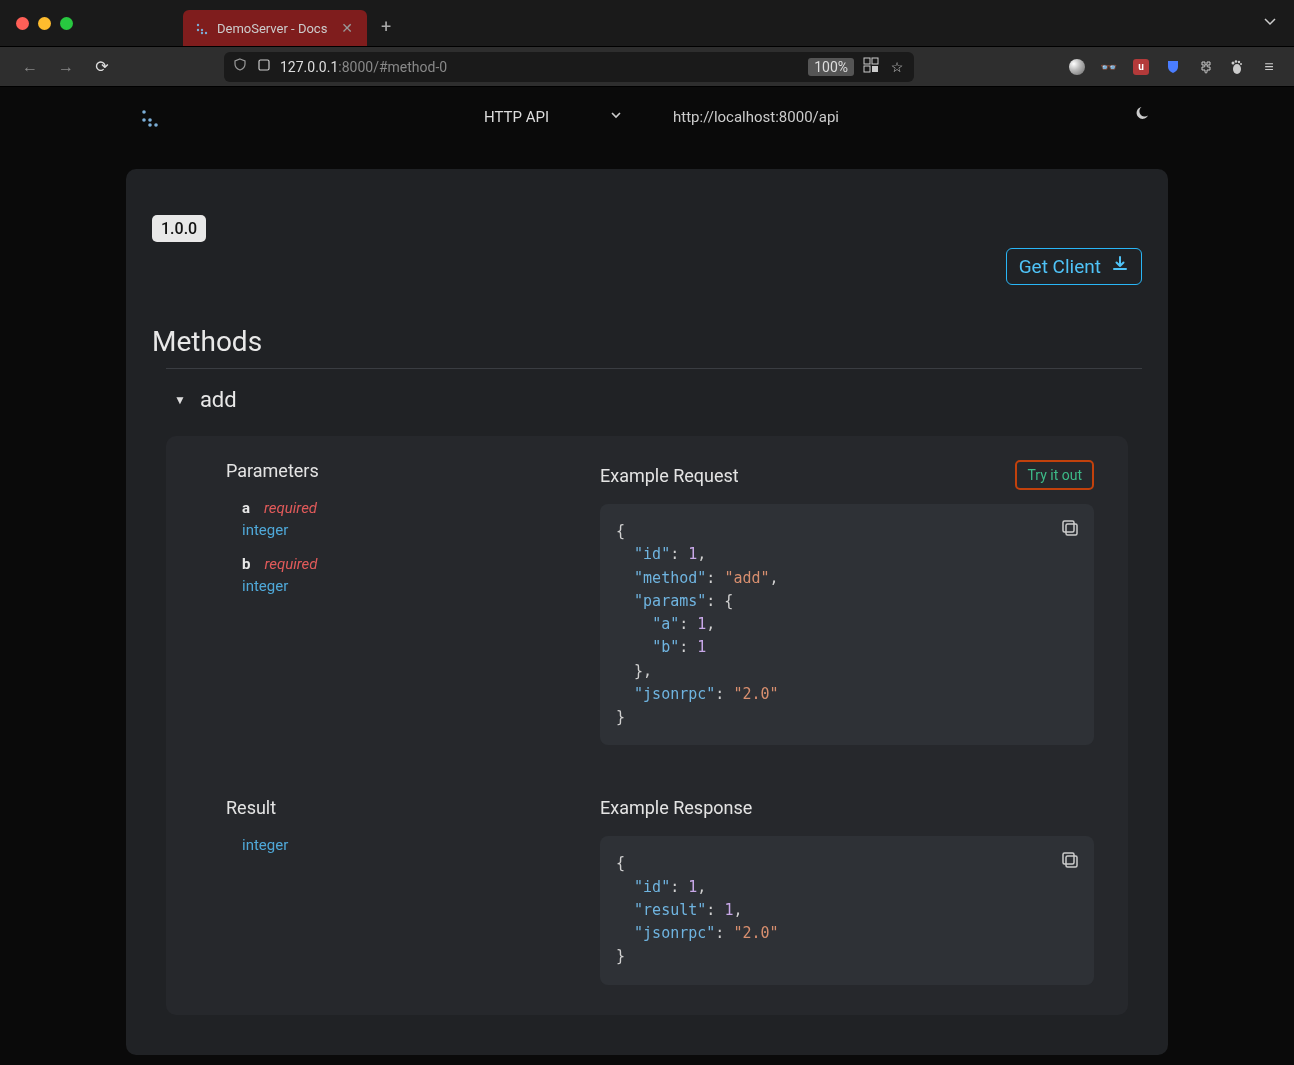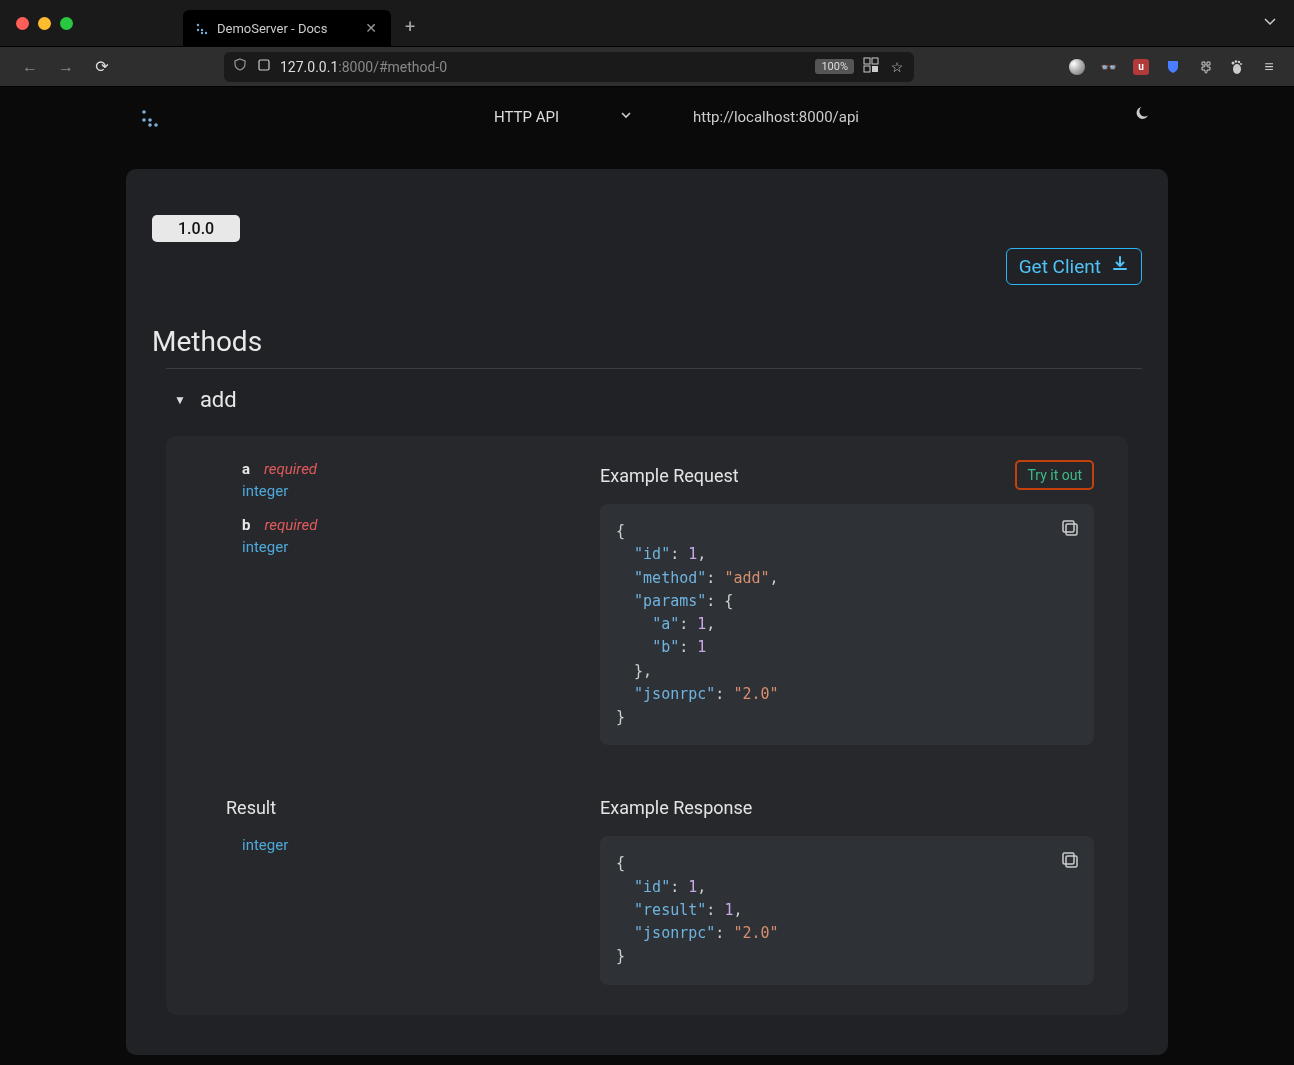--- a/index.html
+++ b/index.html
@@ -20,23 +20,23 @@
   align-items: center;
   padding: 0 16px;
   border-bottom: 1px solid #000;
 }
 .traffic-lights { display: flex; gap: 9px; margin-right: 110px; }
 .traffic-light { width: 13px; height: 13px; border-radius: 50%; }
 .tl-red { background: #ff5f57; }
 .tl-yellow { background: #febc2e; }
 .tl-green { background: #28c840; }
 .tab {
-  background: #000000;
+  background: #7f1d1d;
   height: 36px;
-  width: 208px;
+  width: 184px;
   border-radius: 6px 6px 0 0;
   display: flex;
   align-items: center;
   padding: 0 12px;
   gap: 8px;
   font-size: 13px;
   color: #ccc;
   margin-top: 10px;
 }
 .tab-favicon { width: 14px; height: 14px; display: flex; align-items: center; }
@@ -66,41 +66,41 @@
   border-radius: 6px;
   display: flex;
   align-items: center;
   padding: 0 8px;
   gap: 8px;
   font-size: 14px;
 }
 .urlbar-icon { color: #999; width: 16px; text-align: center; }
 .urlbar-text { flex: 1; color: #ddd; }
 .urlbar-text .dim { color: #888; }
-.zoom-badge { background: #555; color: #ddd; font-size: 11px; padding: 1px 6px; border-radius: 3px; }
+.zoom-badge { background: #555; color: #ddd; font-size: 14px; padding: 1px 6px; border-radius: 3px; }
 .urlbar-btn { color: #ccc; cursor: pointer; width: 18px; text-align: center; }
 .toolbar-right { margin-left: auto; display: flex; gap: 14px; align-items: center; }
 .ext-icon { width: 18px; height: 18px; display: flex; align-items: center; justify-content: center; }
 .sphere { width: 16px; height: 16px; border-radius: 50%; background: radial-gradient(circle at 30% 30%, #fff, #bbb 40%, #666); }
 .glasses { color: #ff5555; font-size: 14px; }
 .ublock { width: 16px; height: 16px; border-radius: 3px; background: #b33a3a; color: #fff; font-size: 10px; display: flex; align-items: center; justify-content: center; font-weight: bold; }
 .shield { color: #5a8dff; font-size: 16px; }
 .puzzle { color: #ccc; }
 .foot { color: #ccc; }
 .hamburger { color: #ccc; }
 
 
 .viewport { background: #0a0a0a; width: 100%; height: calc(100% - 87px); overflow: auto; }
 .app-header {
   height: 60px;
   background: #0a0a0a;
   display: flex;
   align-items: center;
   padding: 0 140px;
-  gap: 40px;
+  gap: 30px;
 }
 .app-logo { width: 24px; height: 24px; }
 .app-logo svg { width: 24px; height: 24px; }
 .api-select {
   margin-left: 290px;
   display: flex;
   align-items: center;
   gap: 60px;
   color: #ddd;
   font-size: 15px;
@@ -115,21 +115,21 @@
   margin: 22px 126px 0 126px;
   border-radius: 10px;
   padding: 28px 26px 40px 26px;
 }
 .page-title { font-size: 40px; font-weight: 400; color: #e8e8e8; letter-spacing: 0.5px; }
 .version-badge {
   display: inline-block;
   background: #e8e8e8;
   color: #111;
   font-size: 16px;
-  padding: 4px 26px;
+  padding: 4px 9px;
   border-radius: 5px;
   margin-top: 18px;
   font-weight: 500;
 }
 .get-client-row { display: flex; justify-content: flex-end; margin-top: 6px; }
 .get-client {
   border: 1.5px solid #29b6f6;
   color: #4fc3f7;
   padding: 6px 12px;
   border-radius: 6px;
@@ -339,20 +339,21 @@
     <div class="section-divider"></div>
 
     <div class="method-header">
       <span class="expand-arrow">▼</span>
       <span>add</span>
     </div>
 
     <div class="method-body">
 
       <div>
+        <div class="subsection-title">Parameters</div>
         <div class="param">
           <div class="param-line1">
             <span class="param-name">a</span>
             <span class="param-req">required</span>
           </div>
           <span class="param-type">integer</span>
         </div>
         <div class="param">
           <div class="param-line1">
             <span class="param-name">b</span>

